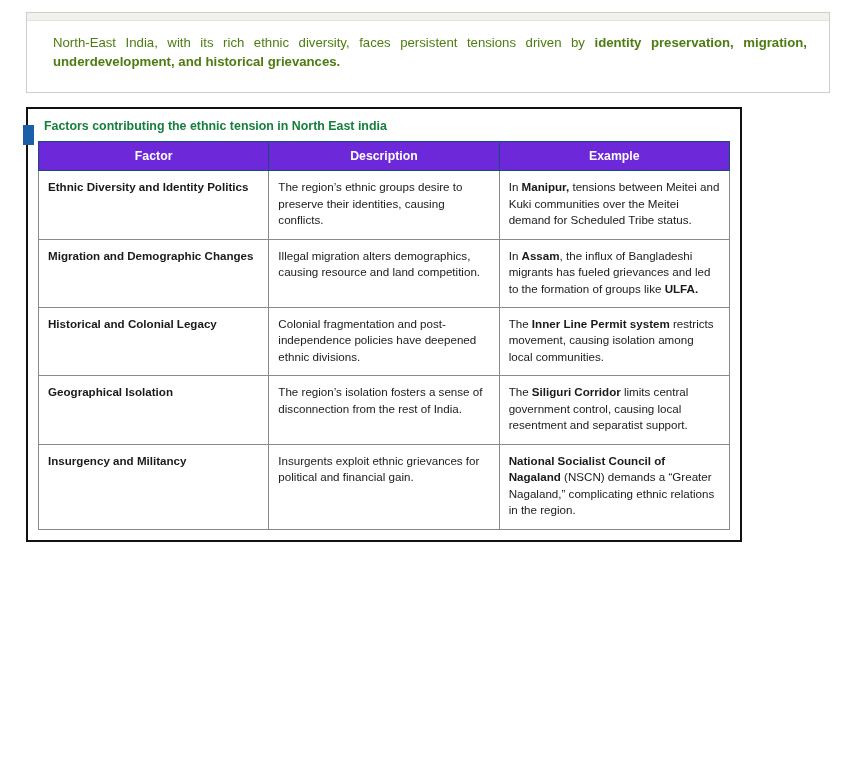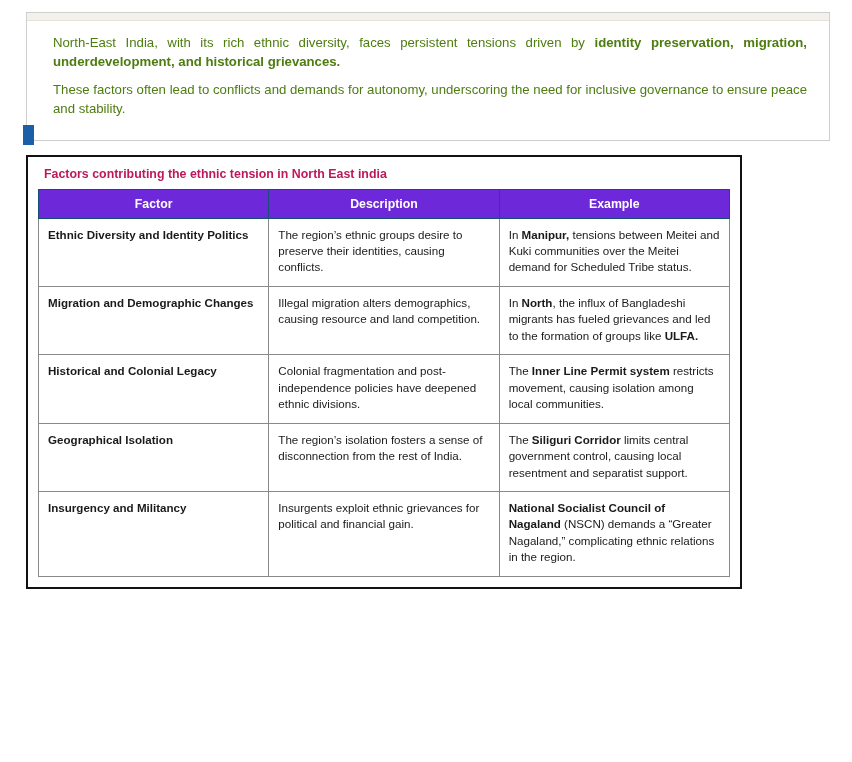--- a/index.html
+++ b/index.html
@@ -75,21 +75,21 @@
   .table-block {
     margin: 14px 96px 0 12px;
     border: 2px solid #111111;
     background: #ffffff;
     padding: 8px 10px 10px 10px;
     box-sizing: border-box;
   }
   .table-caption {
     font-size: 12.4px;
     font-weight: bold;
-    color: #be185d;
+    color: #15803d;
     padding: 2px 0 8px 6px;
   }
   table.factors {
     width: 100%;
     border-collapse: collapse;
     table-layout: fixed;
   }
   table.factors th {
     background: #6d28d9;
     color: #ffffff;
@@ -125,21 +125,20 @@
   <div class="article-card">
     <div class="article-topstrip"></div>
     <div class="blue-tab"></div>
 
     <div class="article-inner">
 
       <p class="article-para">
         <span>North-East India, with its rich ethnic diversity, faces persistent tensions driven by </span><b>identity preservation, migration, underdevelopment, and historical grievances.</b>
       </p>
 
-      <p class="article-para">These factors often lead to conflicts and demands for autonomy, underscoring the need for inclusive governance to ensure peace and stability.</p>
     </div>
 
   </div>
 
   <div class="table-block">
     <div class="table-caption">Factors contributing the ethnic tension in North East india</div>
     <table class="factors">
       <thead>
         <tr>
           <th class="col-factor">Factor</th>
@@ -149,21 +148,21 @@
       </thead>
       <tbody id="factors-body">
           <tr>
             <td class="col-factor">Ethnic Diversity and Identity Politics</td>
             <td class="col-desc">The region’s ethnic groups desire to preserve their identities,  causing conflicts.</td>
             <td class="col-example"><span>In </span><b>Manipur,</b><span> tensions between Meitei and Kuki communities over the Meitei demand for Scheduled Tribe status.</span></td>
           </tr>
           <tr>
             <td class="col-factor">Migration and Demographic Changes</td>
             <td class="col-desc">Illegal migration alters demographics, causing resource and land competition.</td>
-            <td class="col-example"><span>In </span><b>North</b><span>, the influx of Bangladeshi migrants has fueled grievances and led to the formation of groups like </span><b>ULFA.</b></td>
+            <td class="col-example"><span>In </span><b>Assam</b><span>, the influx of Bangladeshi migrants has fueled grievances and led to the formation of groups like </span><b>ULFA.</b></td>
           </tr>
           <tr>
             <td class="col-factor">Historical and Colonial Legacy</td>
             <td class="col-desc">Colonial fragmentation and post-independence policies have deepened ethnic divisions.</td>
             <td class="col-example"><span>The </span><b>Inner Line Permit system</b><span> restricts movement, causing isolation among local communities.</span></td>
           </tr>
           <tr>
             <td class="col-factor">Geographical Isolation</td>
             <td class="col-desc">The region’s isolation fosters a sense of disconnection from the rest of India.</td>
             <td class="col-example"><span>The </span><b>Siliguri Corridor</b><span> limits central government control, causing local resentment and separatist support.</span></td>

